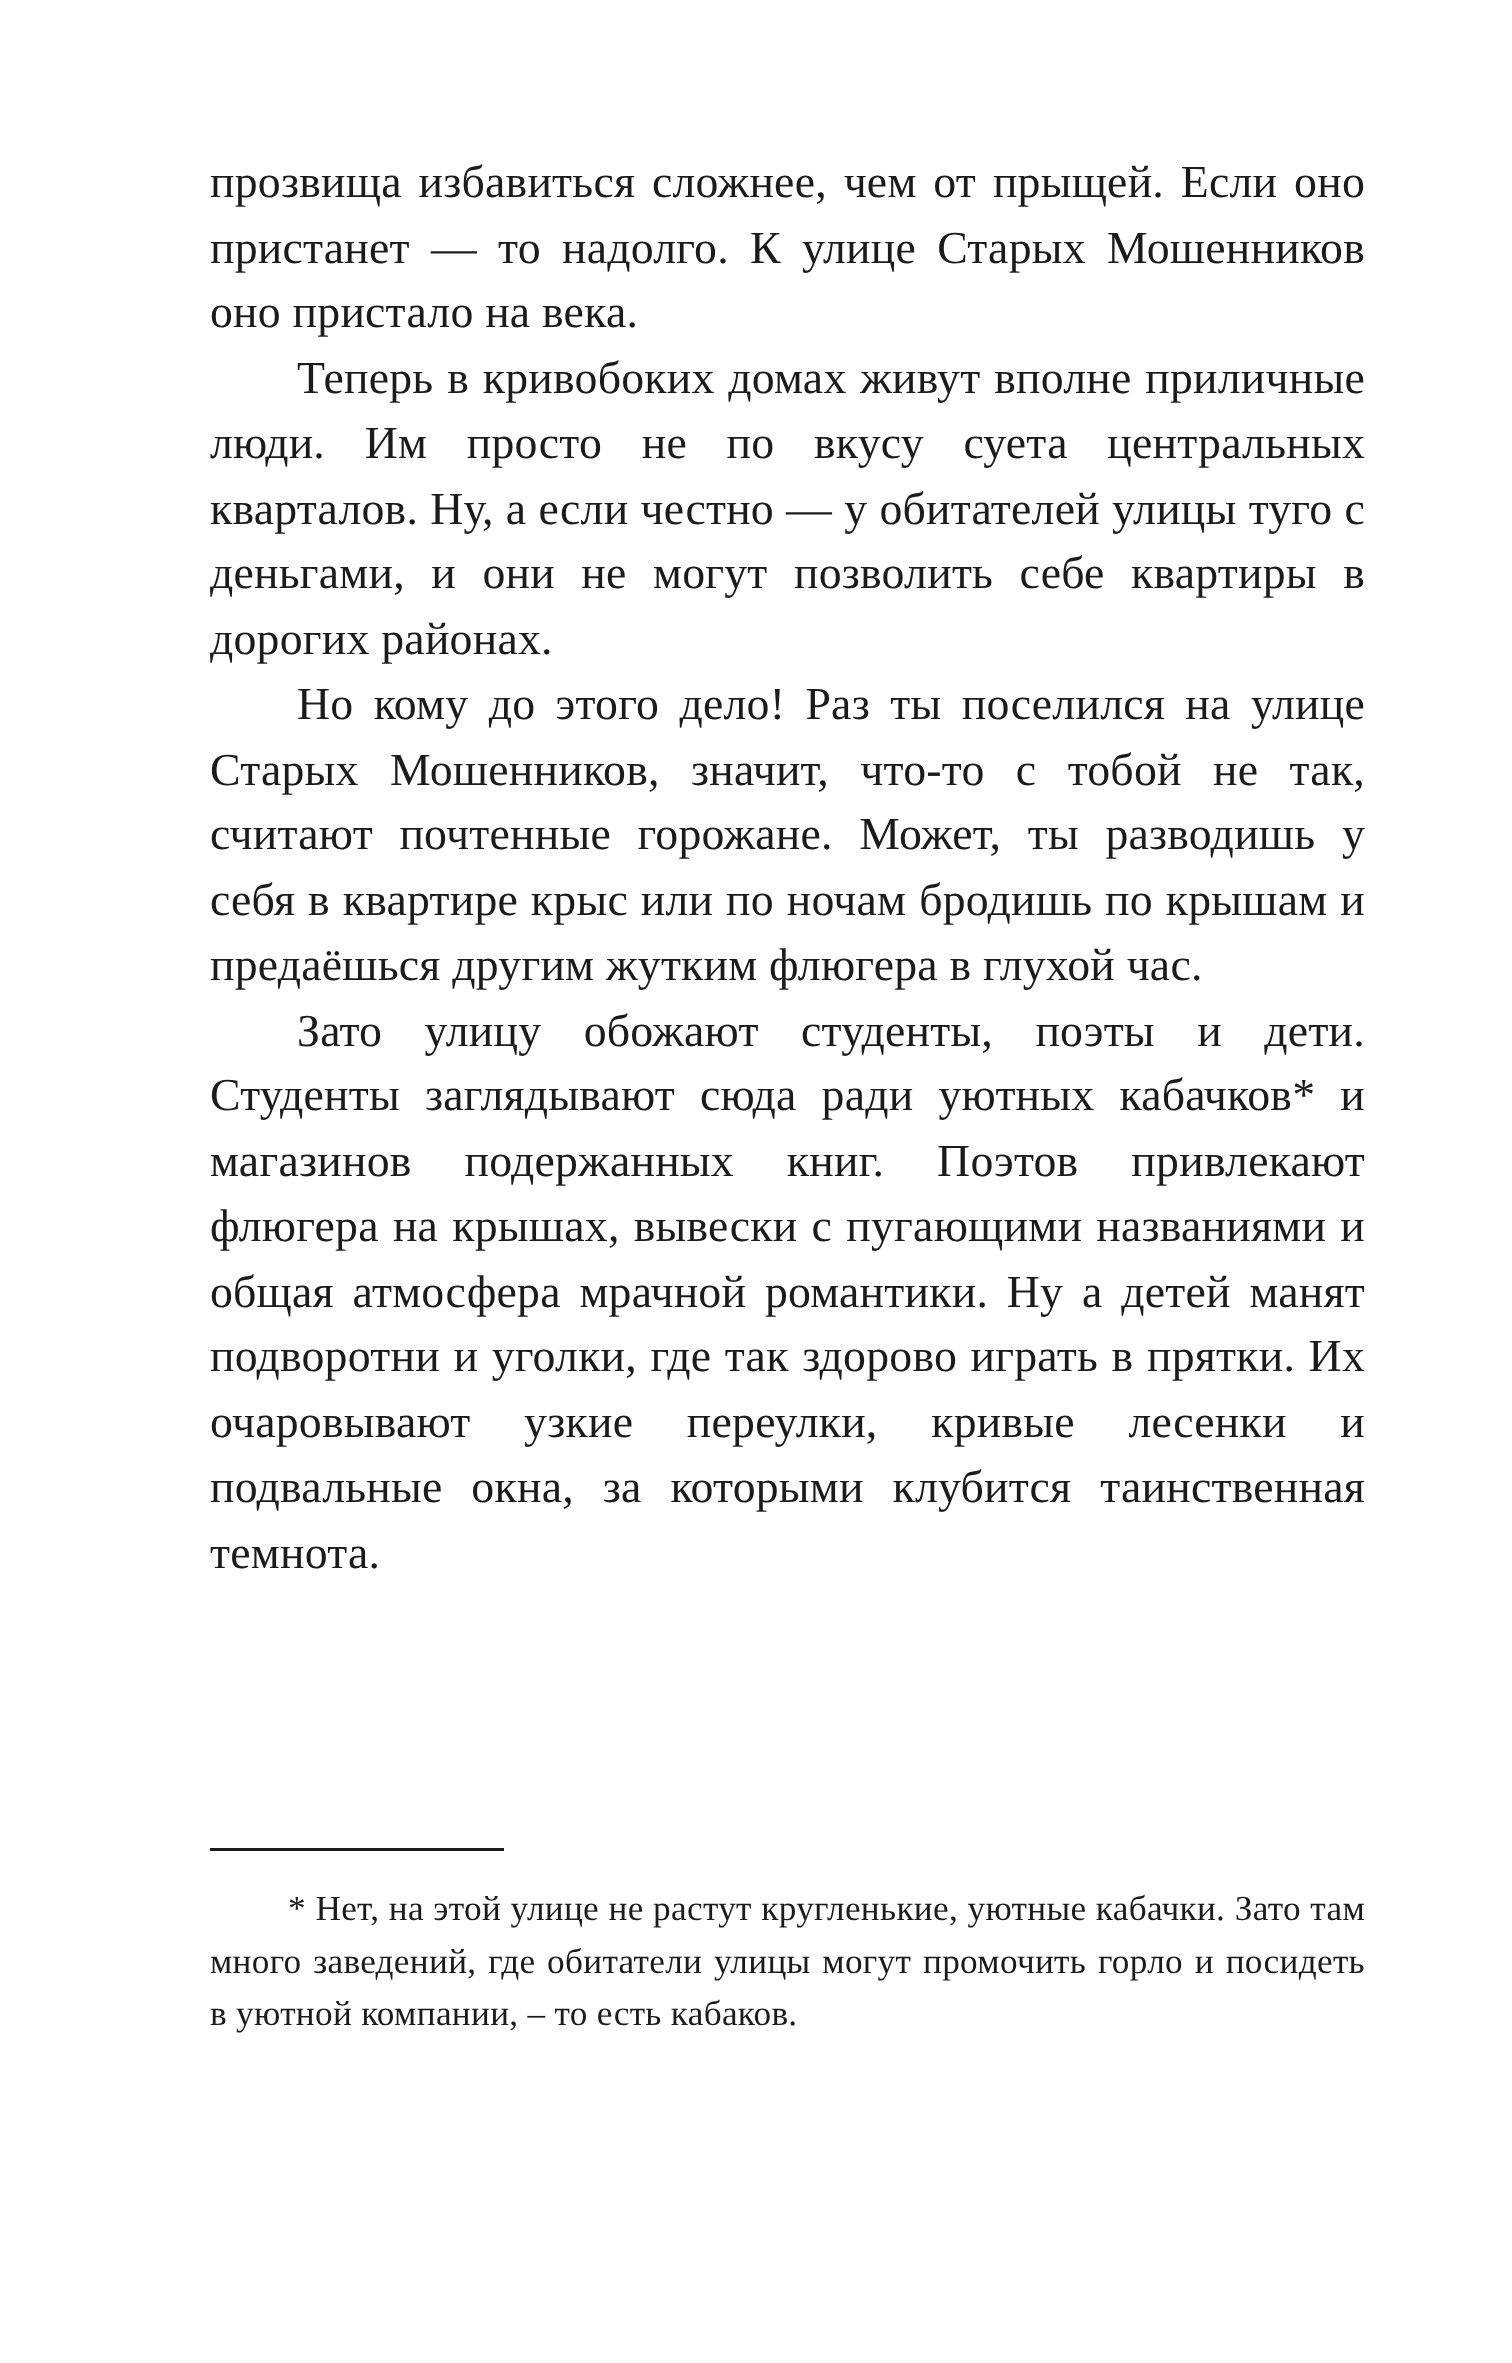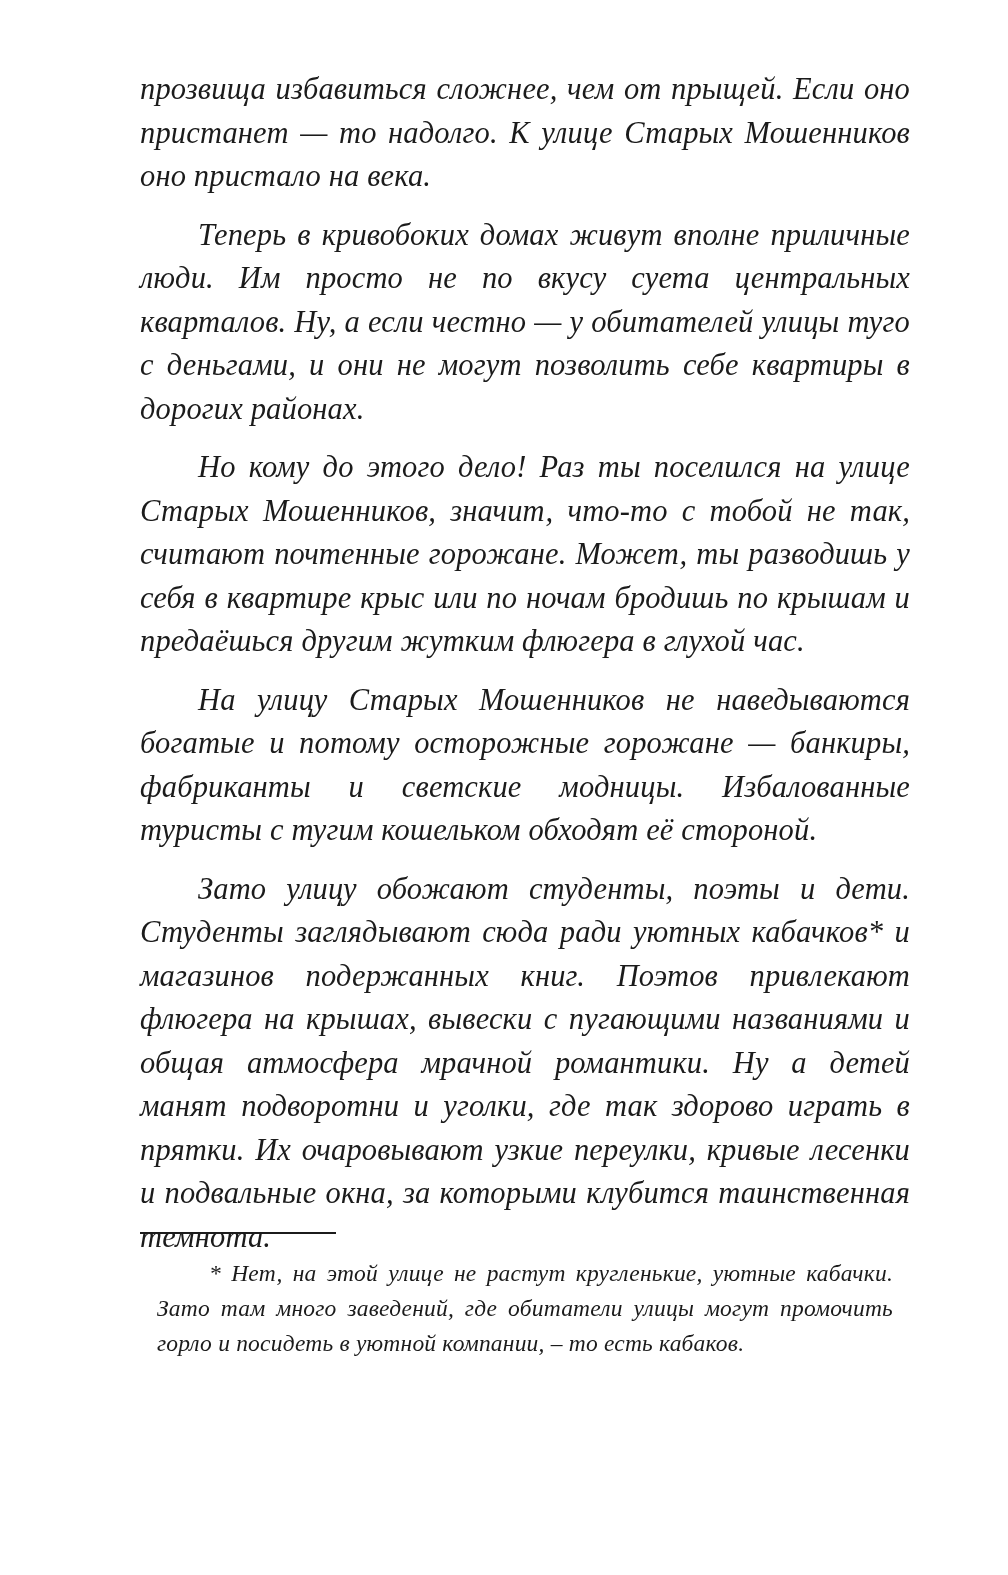--- a/index.html
+++ b/index.html
@@ -12,70 +12,67 @@
     height: 1575px;
     font-family: "Liberation Serif", "DejaVu Serif", serif;
     color: #1b1b1b;
     overflow: hidden;
   }
   .page {
     position: relative;
     width: 1008px;
     height: 1575px;
     box-sizing: border-box;
-    padding: 68px 95px 40px 140px;
-    font-style: italic;
+    padding: 100px 95px 40px 140px;
   }
   .body-text {
     width: 770px;
   }
   .para {
     margin: 0;
     font-size: 30.5px;
     line-height: 43.5px;
     text-align: justify;
     text-justify: inter-word;
     letter-spacing: 0.15px;
   }
   .para.indent {
     text-indent: 58px;
-    margin-top: 15px;
   }
   .footnote-block {
     position: absolute;
     left: 140px;
     top: 1232px;
     width: 770px;
   }
   .footnote-rule {
     width: 196px;
     height: 0;
     border-top: 2px solid #1b1b1b;
     margin: 0 0 22px 0;
   }
   .footnote {
-    margin: 17px;
+    margin: 0;
     font-size: 23.5px;
     line-height: 35px;
     text-align: justify;
     text-justify: inter-word;
     text-indent: 52px;
     letter-spacing: 0.2px;
   }
 </style>
 </head>
 <body>
 
 <div class="page">
 
   <div class="body-text">
     <p class="para">прозвища избавиться сложнее, чем от прыщей. Если оно пристанет — то надолго. К улице Старых Мошенников оно пристало на века.</p>
     <p class="para indent">Теперь в кривобоких домах живут вполне приличные люди. Им просто не по вкусу суета центральных кварталов. Ну, а если честно — у обитателей улицы туго с деньгами, и они не могут позволить себе квартиры в дорогих районах.</p>
     <p class="para indent">Но кому до этого дело! Раз ты поселился на улице Старых Мошенников, значит, что-то с тобой не так, считают почтенные горожане. Может, ты разводишь у себя в квартире крыс или по ночам бродишь по крышам и предаёшься другим жутким флюгера в глухой час.</p>
-    <p class="para indent">На улицу Старых Мошенников не наведываются богатые и потому осторожные горожане — банкиры, фабриканты и светские модницы. Избалованные туристы с тугим кошельком обходят её стороной.</p>
     <p class="para indent">Зато улицу обожают студенты, поэты и дети. Студенты заглядывают сюда ради уютных кабачков* и магазинов подержанных книг. Поэтов привлекают флюгера на крышах, вывески с пугающими названиями и общая атмосфера мрачной романтики. Ну а детей манят подворотни и уголки, где так здорово играть в прятки. Их очаровывают узкие переулки, кривые лесенки и подвальные окна, за которыми клубится таинственная темнота.</p>
   </div>
 
   <div class="footnote-block">
     <div class="footnote-rule"></div>
     <p class="footnote">* Нет, на этой улице не растут кругленькие, уютные кабачки. Зато там много заведений, где обитатели улицы могут промочить горло и посидеть в уютной компании, – то есть кабаков.</p>
   </div>
 
 </div>
 

